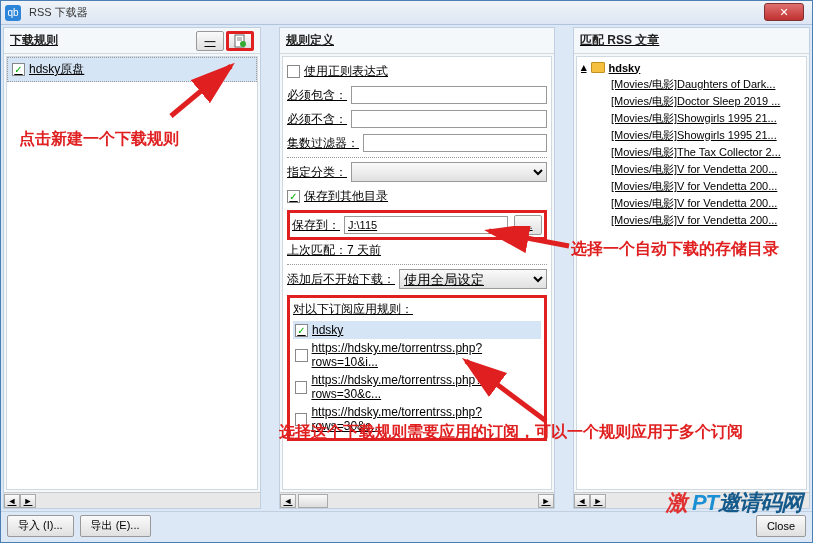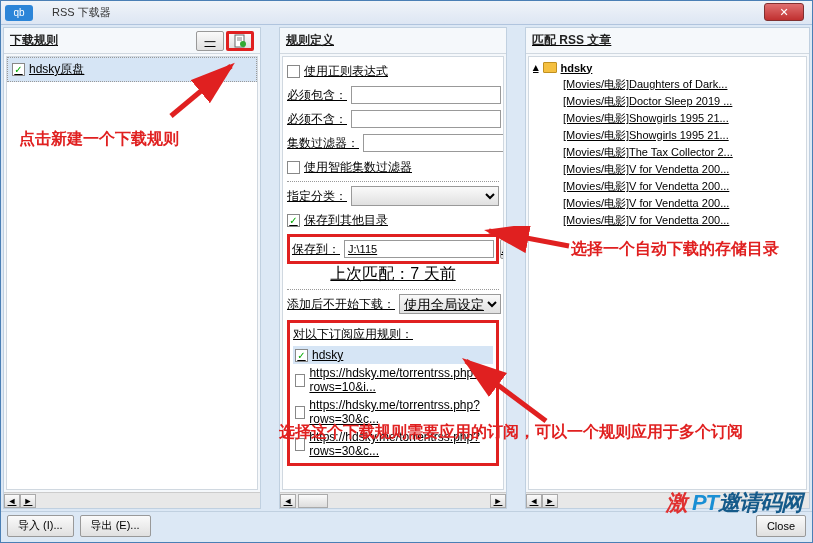--- a/index.html
+++ b/index.html
@@ -1,24 +1,24 @@
 <!DOCTYPE html>
 <html><head>
 <meta charset="utf-8">
 <style>
 * { box-sizing: border-box; margin: 0; padding: 0; font-family: "Microsoft YaHei", SimSun, sans-serif; }
 body { background: #dce8f5; width: 813px; height: 543px; position: relative; border: 1px solid #4a7fb5; }
 .titlebar { height: 24px; background: linear-gradient(#f0f4f9, #dde6f3); display: flex; align-items: center; padding: 0 4px; border-bottom: 1px solid #b0c4de; position: relative; }
-.titlebar .icon { width: 28px; height: 16px; background: #2c85d8; border-radius: 3px; margin-right: 19px; display: inline-flex; align-items: center; justify-content: center; color: #fff; font-size: 10px; }
+.titlebar .icon { width: 16px; height: 16px; background: #2c85d8; border-radius: 3px; margin-right: 8px; display: inline-flex; align-items: center; justify-content: center; color: #fff; font-size: 10px; }
 .titlebar .title { font-size: 11px; color: #333; }
 .close-btn { position: absolute; right: 8px; top: 2px; width: 40px; height: 18px; background: linear-gradient(#e07070, #c03030); border: 1px solid #803030; border-radius: 3px; color: #fff; font-size: 11px; text-align: center; line-height: 16px; }
 .content { display: flex; height: 486px; padding: 2px; gap: 18px; text-decoration: underline; }
 .col { background: #f5f8fb; border: 1px solid #c0d0e0; display: flex; flex-direction: column; }
 .col-left { width: 258px; }
-.col-mid { width: 228px; }
+.col-mid { width: 276px; }
 .col-right { flex: 1; }
 .col-header { height: 26px; display: flex; align-items: center; padding: 0 6px; font-size: 12px; font-weight: bold; color: #222; border-bottom: 1px solid #d0d8e0; }
 .col-header .spacer { flex: 1; }
 .small-btn { width: 28px; height: 20px; background: linear-gradient(#fafafa, #e0e0e0); border: 1px solid #999; border-radius: 2px; margin-left: 2px; display: inline-flex; align-items: center; justify-content: center; font-size: 11px; }
 .new-btn { border: 3px solid #e02020; }
 .list-area { flex: 1; background: #fff; margin: 2px; border: 1px solid #d0d8e0; overflow: hidden; font-size: 12px; }
 .rule-item { padding: 3px 4px; display: flex; align-items: center; gap: 4px; }
 .rule-item.sel { background: #d6e5f5; border: 1px dotted #999; }
 .chk { width: 13px; height: 13px; border: 1px solid #888; background: #fff; display: inline-flex; align-items: center; justify-content: center; font-size: 10px; color: #0a0; }
 .form-area { flex: 1; background: #fff; margin: 2px; border: 1px solid #d0d8e0; padding: 4px; font-size: 12px; overflow: hidden; }
@@ -97,41 +97,37 @@
           <input class="finput" style="">
         </div>
       <div class="frow">
           <span class="flabel">必须不含：</span>
           <input class="finput" style="">
         </div>
       <div class="frow">
           <span class="flabel">集数过滤器：</span>
           <input class="finput" style="">
         </div>
-      <div class="frow">
-          <span class="chk"></span>
-          <span class="flabel">使用智能集数过滤器</span>
-        </div>
       <hr class="dot">
       <div class="frow">
           <span class="flabel">指定分类：</span>
           <select class="fselect"></select>
         </div>
       <div class="frow">
           <span class="chk">✓</span>
           <span class="flabel">保存到其他目录</span>
         </div>
       <div class="save-box">
         <div class="frow" style="margin:0">
             <span class="flabel">保存到：</span>
             <input class="finput" value="J:\115" style="">
             <span class="small-btn">...</span>
           </div>
       </div>
-      <div class="frow" style="justify-content:center;font-size:16px">
+      <div class="frow" style="justify-content:flex-start;font-size:12px">
           <span>上次匹配：7 天前</span>
         </div>
       <hr class="dot">
       <div class="frow">
           <span class="flabel">添加后不开始下载：</span>
           <select class="fselect"><option>使用全局设定</option></select>
         </div>
       <div class="feed-box">
         <div style="margin-bottom:3px">对以下订阅应用规则：</div>
         <div class="feed-item sel">

